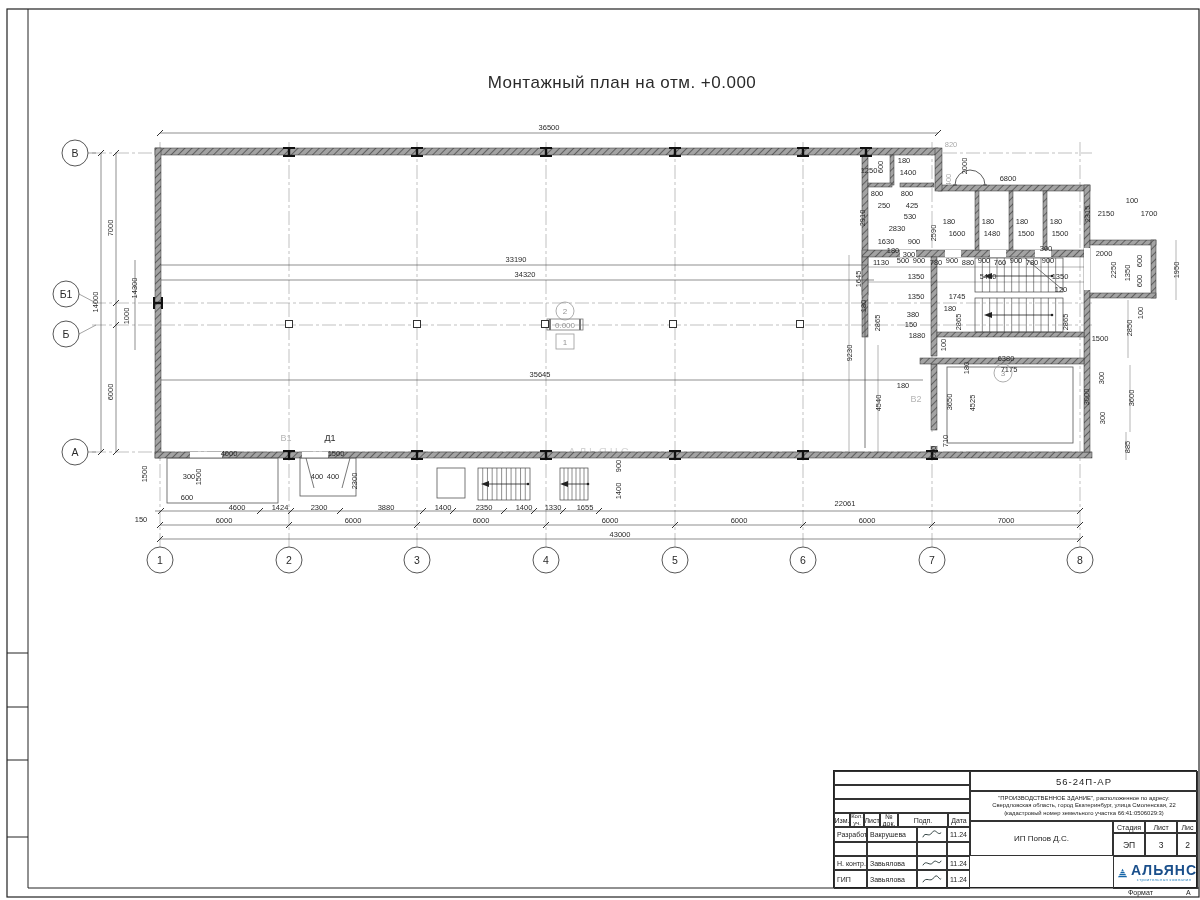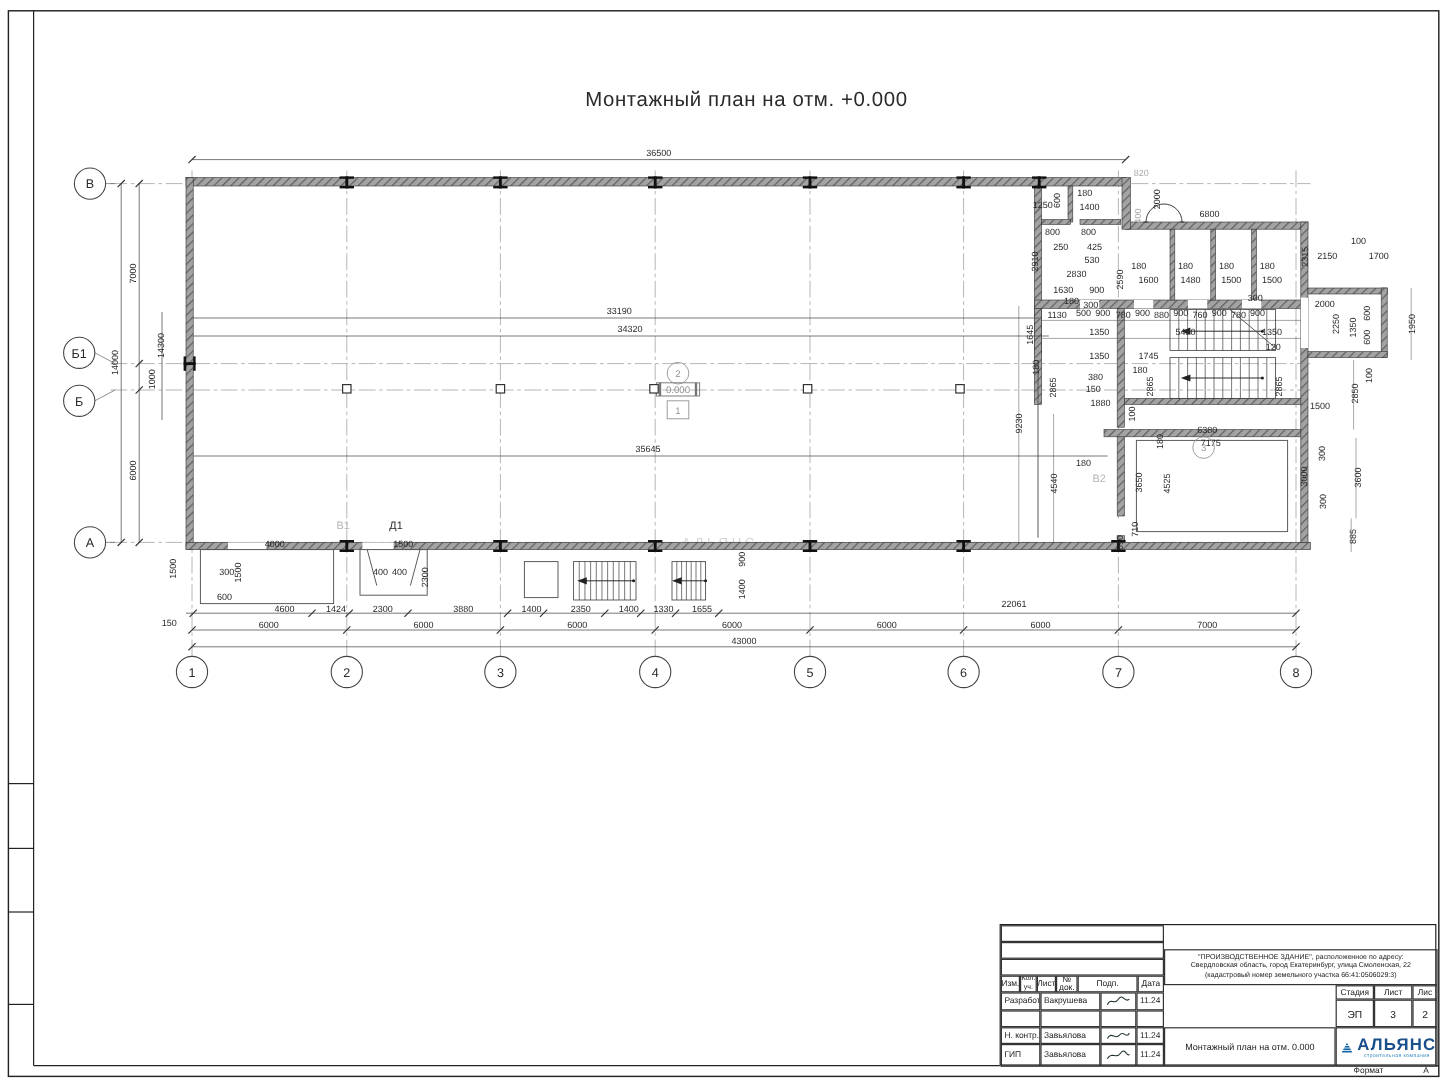--- a/index.html
+++ b/index.html
@@ -491,32 +491,33 @@
   <div class="cell" style="left:113px;top:85px;width:23px;height:14px">11.24</div>
   <div class="cell left" style="left:0;top:99px;width:33px;height:19px">ГИП</div>
   <div class="cell left" style="left:33px;top:99px;width:50px;height:19px">Завьялова</div>
   <div class="cell" style="left:83px;top:99px;width:30px;height:19px">
         <svg class="sig-svg" viewBox="0 0 24 10">
           <path d="M2,8 C6,1 10,9 14,3 S20,7 22,4" stroke="#233" fill="none" stroke-width="1"></path>
         </svg>
       </div>
   <div class="cell" style="left:113px;top:99px;width:23px;height:19px">11.24</div>
 
+  <div class="cell docnum" style="left:136px;top:0;width:228px;height:20px">56-24П-АР</div>
   <div class="cell tiny" style="left:136px;top:20px;width:228px;height:30px;flex-direction:column;justify-content:center">
     <div>"ПРОИЗВОДСТВЕННОЕ ЗДАНИЕ", расположенное по адресу:</div>
     <div>Свердловская область, город Екатеринбург, улица Смоленская, 22</div>
     <div>(кадастровый номер земельного участка 66:41:0506029:3)</div>
   </div>
+  <div class="cell" style="left:136px;top:50px;width:143px;height:35px;font-size:8px">ИП Попов Д.С.</div>
   <div class="cell" style="left:279px;top:50px;width:32px;height:12px">Стадия</div>
   <div class="cell" style="left:311px;top:50px;width:32px;height:12px">Лист</div>
   <div class="cell" style="left:343px;top:50px;width:21px;height:12px">Лис</div>
   <div class="cell" style="left:279px;top:62px;width:32px;height:23px;font-size:8.5px">ЭП</div>
   <div class="cell" style="left:311px;top:62px;width:32px;height:23px;font-size:8.5px">3</div>
   <div class="cell" style="left:343px;top:62px;width:21px;height:23px;font-size:8.5px">2</div>
-  <div class="cell dwg" style="left:136px;top:85px;width:143px;height:33px">Монтажный план на отм. 0.000</div>
   <div class="cell logo-wrap" style="left:279px;top:85px;width:85px;height:33px">
     <svg width="22" height="20" viewBox="0 0 22 20">
       <polygon points="11,0 22,20 0,20" fill="#1565a8"></polygon>
       <rect x="0" y="5" width="22" height="1.6" fill="#fff"></rect>
       <rect x="0" y="10" width="22" height="1.6" fill="#fff"></rect>
       <rect x="0" y="15" width="22" height="1.6" fill="#fff"></rect>
     </svg>
     <div>
       <div class="logo-name">АЛЬЯНС</div>
       <div class="logo-sub">строительная компания</div>

